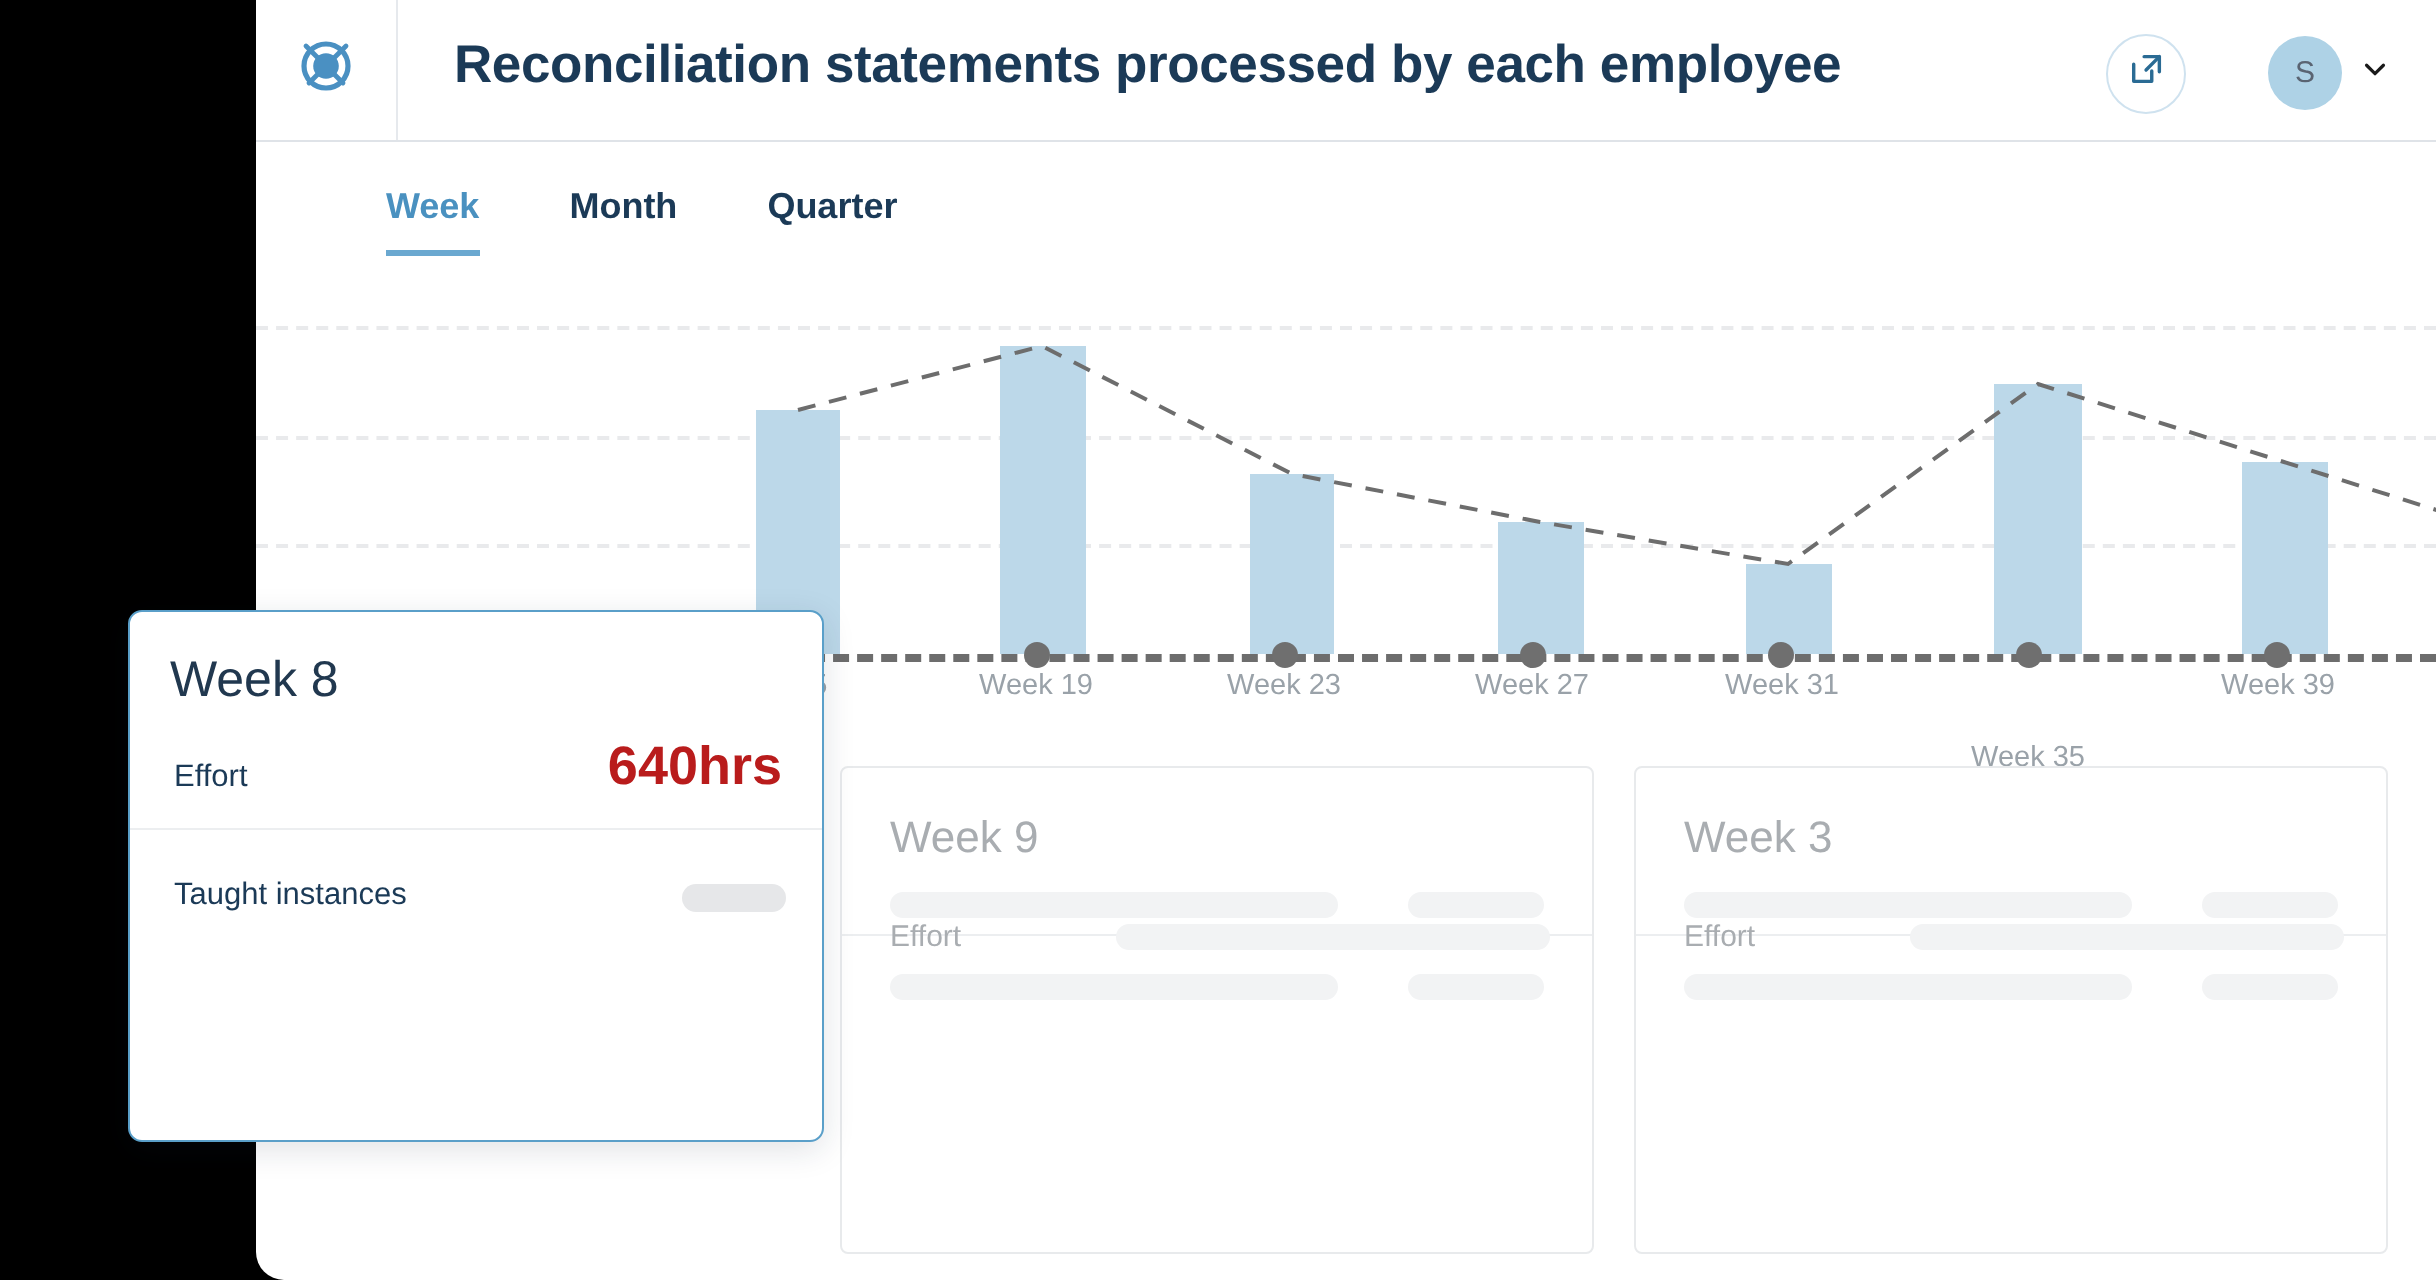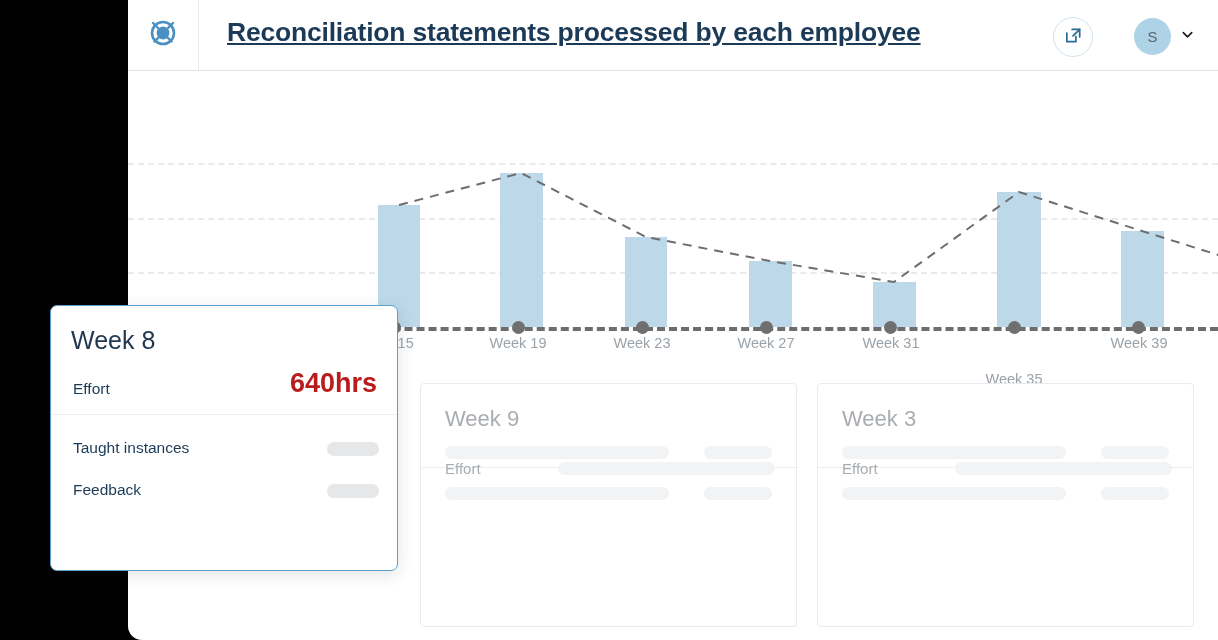--- a/index.html
+++ b/index.html
@@ -53,21 +53,20 @@
 
   #page-title {
     position: absolute;
     left: 99px;
     top: 17px;
     font-size: 26.5px;
     font-weight: 700;
     letter-spacing: -0.2px;
     color: #1b3a57;
     white-space: nowrap;
-    text-decoration: underline;
   }
 
   #external-link-button {
     position: absolute;
     left: 925px;
     top: 17px;
     width: 40px; height: 40px;
     border-radius: 50%;
     border: 1.5px solid #cfe2ef;
     background: #ffffff;
@@ -232,21 +231,21 @@
     border-radius: 7px;
     height: 13px;
   }
 
   .card-row-long { left: 24px; width: 224px; }
   .card-row-short { right: 24px; width: 68px; }
 
   
   #tooltip-card {
     position: absolute;
-    left: 50px;
+    left: 64px;
     top: 305px;
     width: 348px;
     height: 266px;
     background: #ffffff;
     border: 1.5px solid #5a9fc9;
     border-radius: 7px;
     box-shadow: 0 4px 16px rgba(20,40,60,0.13);
     z-index: 30;
   }
 
@@ -336,20 +335,25 @@
       <div id="avatar-group">
         <div id="avatar">S</div>
         <span>
           <svg width="15" height="15" viewBox="0 0 16 16">
             <path d="M3.5 6 L8 10.5 L12.5 6" stroke="#1a1a1a" stroke-width="1.7" fill="none" stroke-linecap="round" stroke-linejoin="round"></path>
           </svg>
         </span>
       </div>
     </div>
 
+    <div id="tabs">
+      <div class="tab active">Week</div>
+      <div class="tab">Month</div>
+      <div class="tab">Quarter</div>
+    </div>
 
     <div id="chart-area">
 
       <div class="gridline" style="top:22px;"></div>
       <div class="gridline" style="top:77px;"></div>
       <div class="gridline" style="top:131px;"></div>
 
       <div class="bar" style="left:250px; width:42px; top:64px; height:122px;"></div>
       <div class="bar" style="left:372px; width:43px; top:32px; height:154px;"></div>
       <div class="bar" style="left:497px; width:42px; top:96px; height:90px;"></div>
@@ -416,20 +420,16 @@
       <div id="tooltip-week">Week 8</div>
       <div id="tooltip-effort-label">Effort</div>
       <div id="tooltip-effort-value">640hrs</div>
     </div>
 
     <div class="tooltip-row" style="top:133px;">
       <div class="tooltip-row-label">Taught instances</div>
       <div class="tooltip-row-ph"></div>
     </div>
 
-    <div class="tooltip-row" style="top:175px;">
-      <div class="tooltip-row-label">Feedback</div>
-      <div class="tooltip-row-ph"></div>
-    </div>
 
   </div>
 
 </div>
 
 </body></html>

